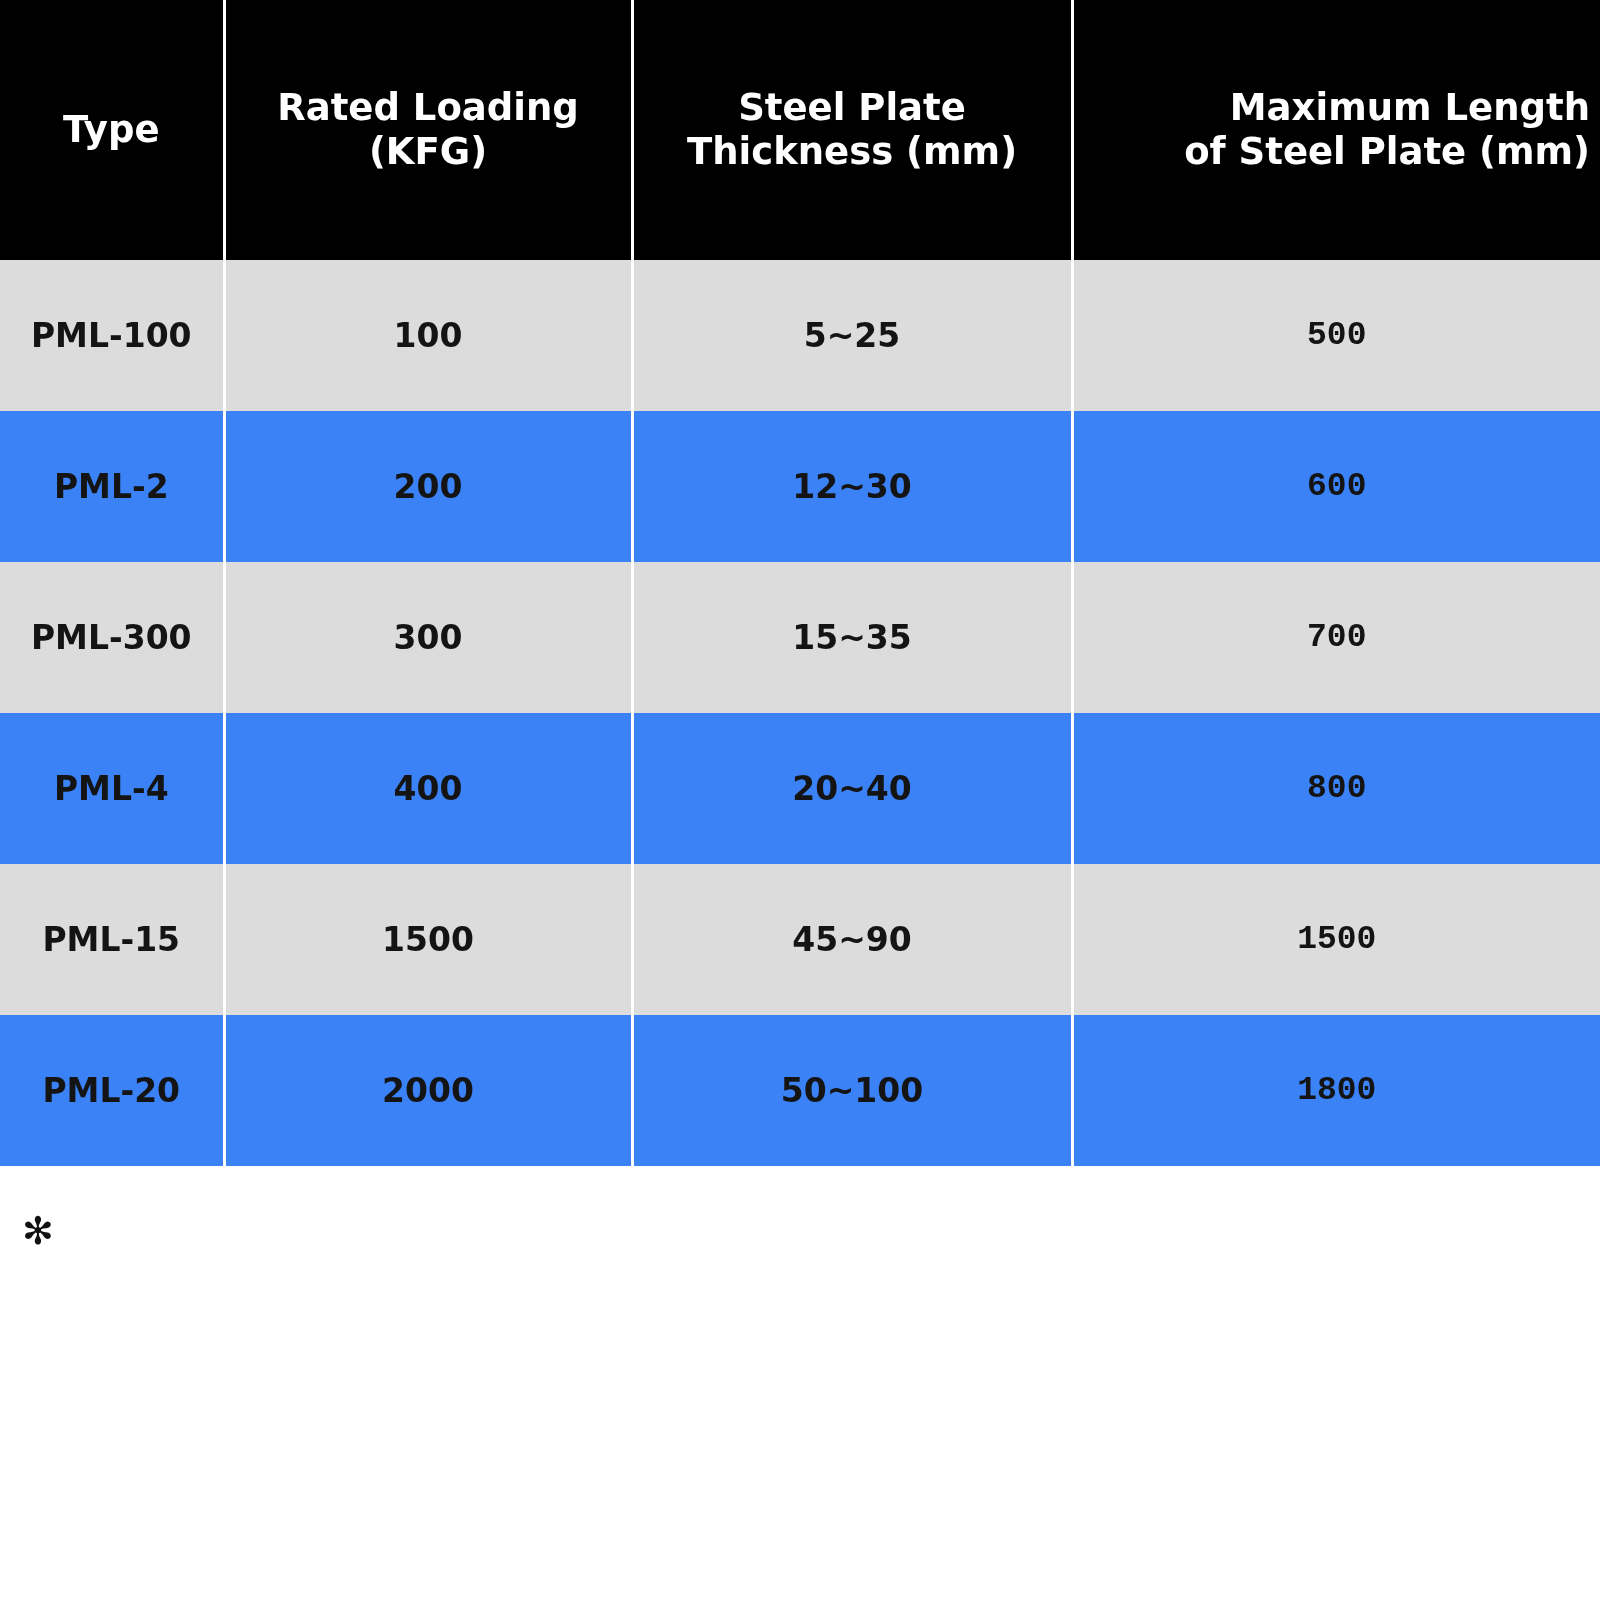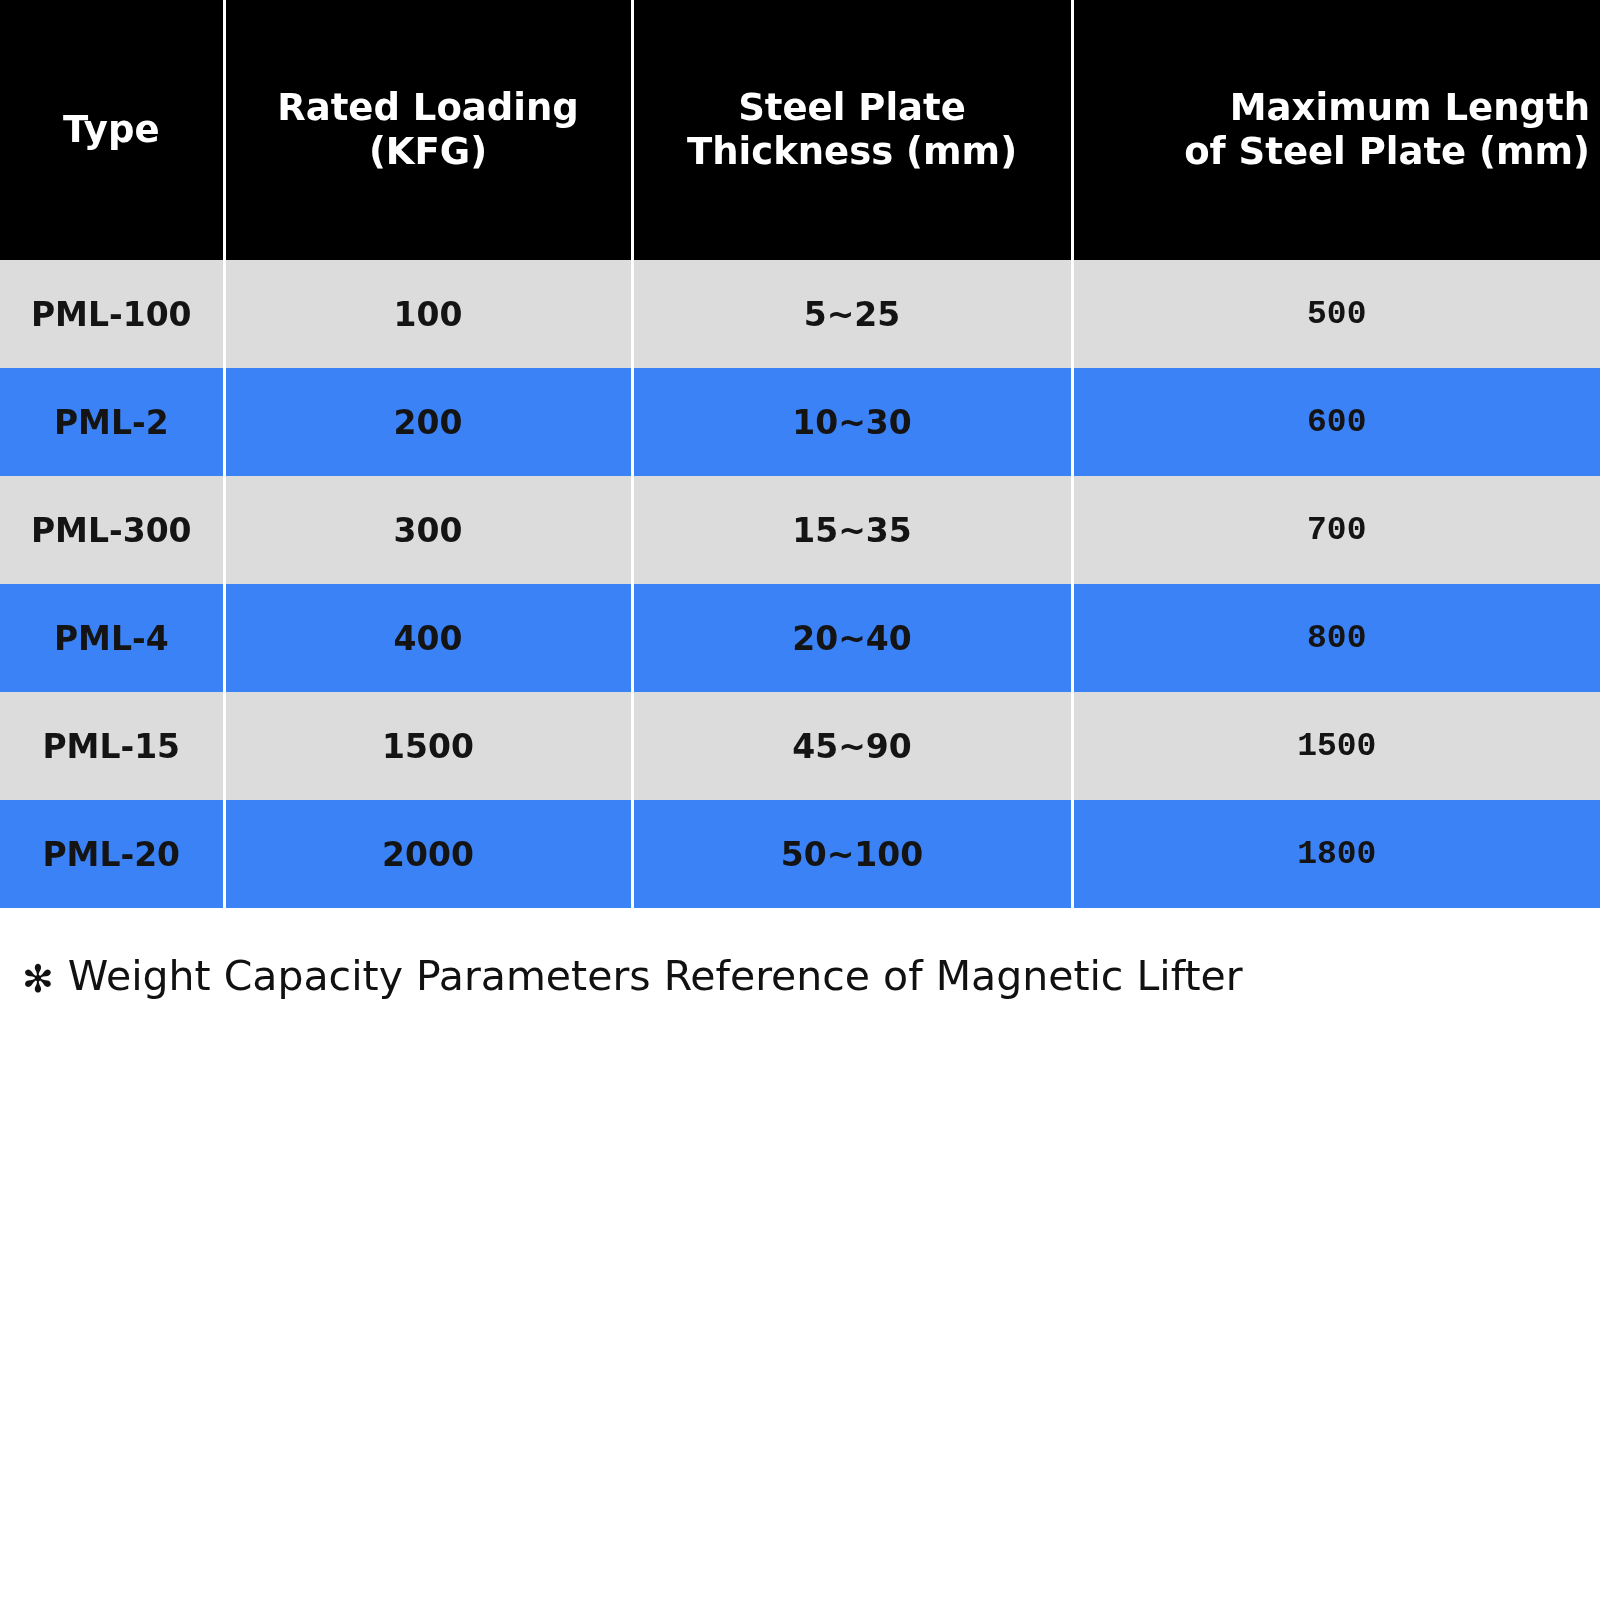--- a/index.html
+++ b/index.html
@@ -39,21 +39,21 @@
     vertical-align: middle;
     text-align: center;
     padding: 4px 10px;
     border-right: 3px solid #ffffff;
     box-sizing: border-box;
   }
   thead th:last-child { border-right: none; text-align: right; }
   thead th.type-head { font-size: 37px; }
 
   tbody td {
-    height: 108px;
+    height: 151px;
     text-align: center;
     vertical-align: middle;
     font-size: 33px;
     font-weight: bold;
     color: #141414;
     border-right: 3px solid #ffffff;
     box-sizing: border-box;
     padding: 18px 8px;
   }
   tbody td:last-child { border-right: none; font-family: Liberation Mono, monospace; }
@@ -112,21 +112,21 @@
     <tbody>
       <tr class="odd">
         <td>PML-100</td>
         <td>100</td>
         <td>5~25</td>
         <td>500</td>
       </tr>
       <tr class="even">
         <td>PML-2</td>
         <td>200</td>
-        <td>10~30</td>
+        <td>12~30</td>
         <td>600</td>
       </tr>
       <tr class="odd">
         <td>PML-300</td>
         <td>300</td>
         <td>15~35</td>
         <td>700</td>
       </tr>
       <tr class="even">
         <td>PML-4</td>
@@ -144,16 +144,15 @@
         <td>PML-20</td>
         <td>2000</td>
         <td>50~100</td>
         <td>1800</td>
       </tr>
     </tbody>
   </table>
 
   <div class="footnote">
     <span class="asterisk">✻</span>
-    <span>Weight Capacity Parameters Reference of Magnetic Lifter</span>
   </div>
 
 </div>
 
 </body></html>

